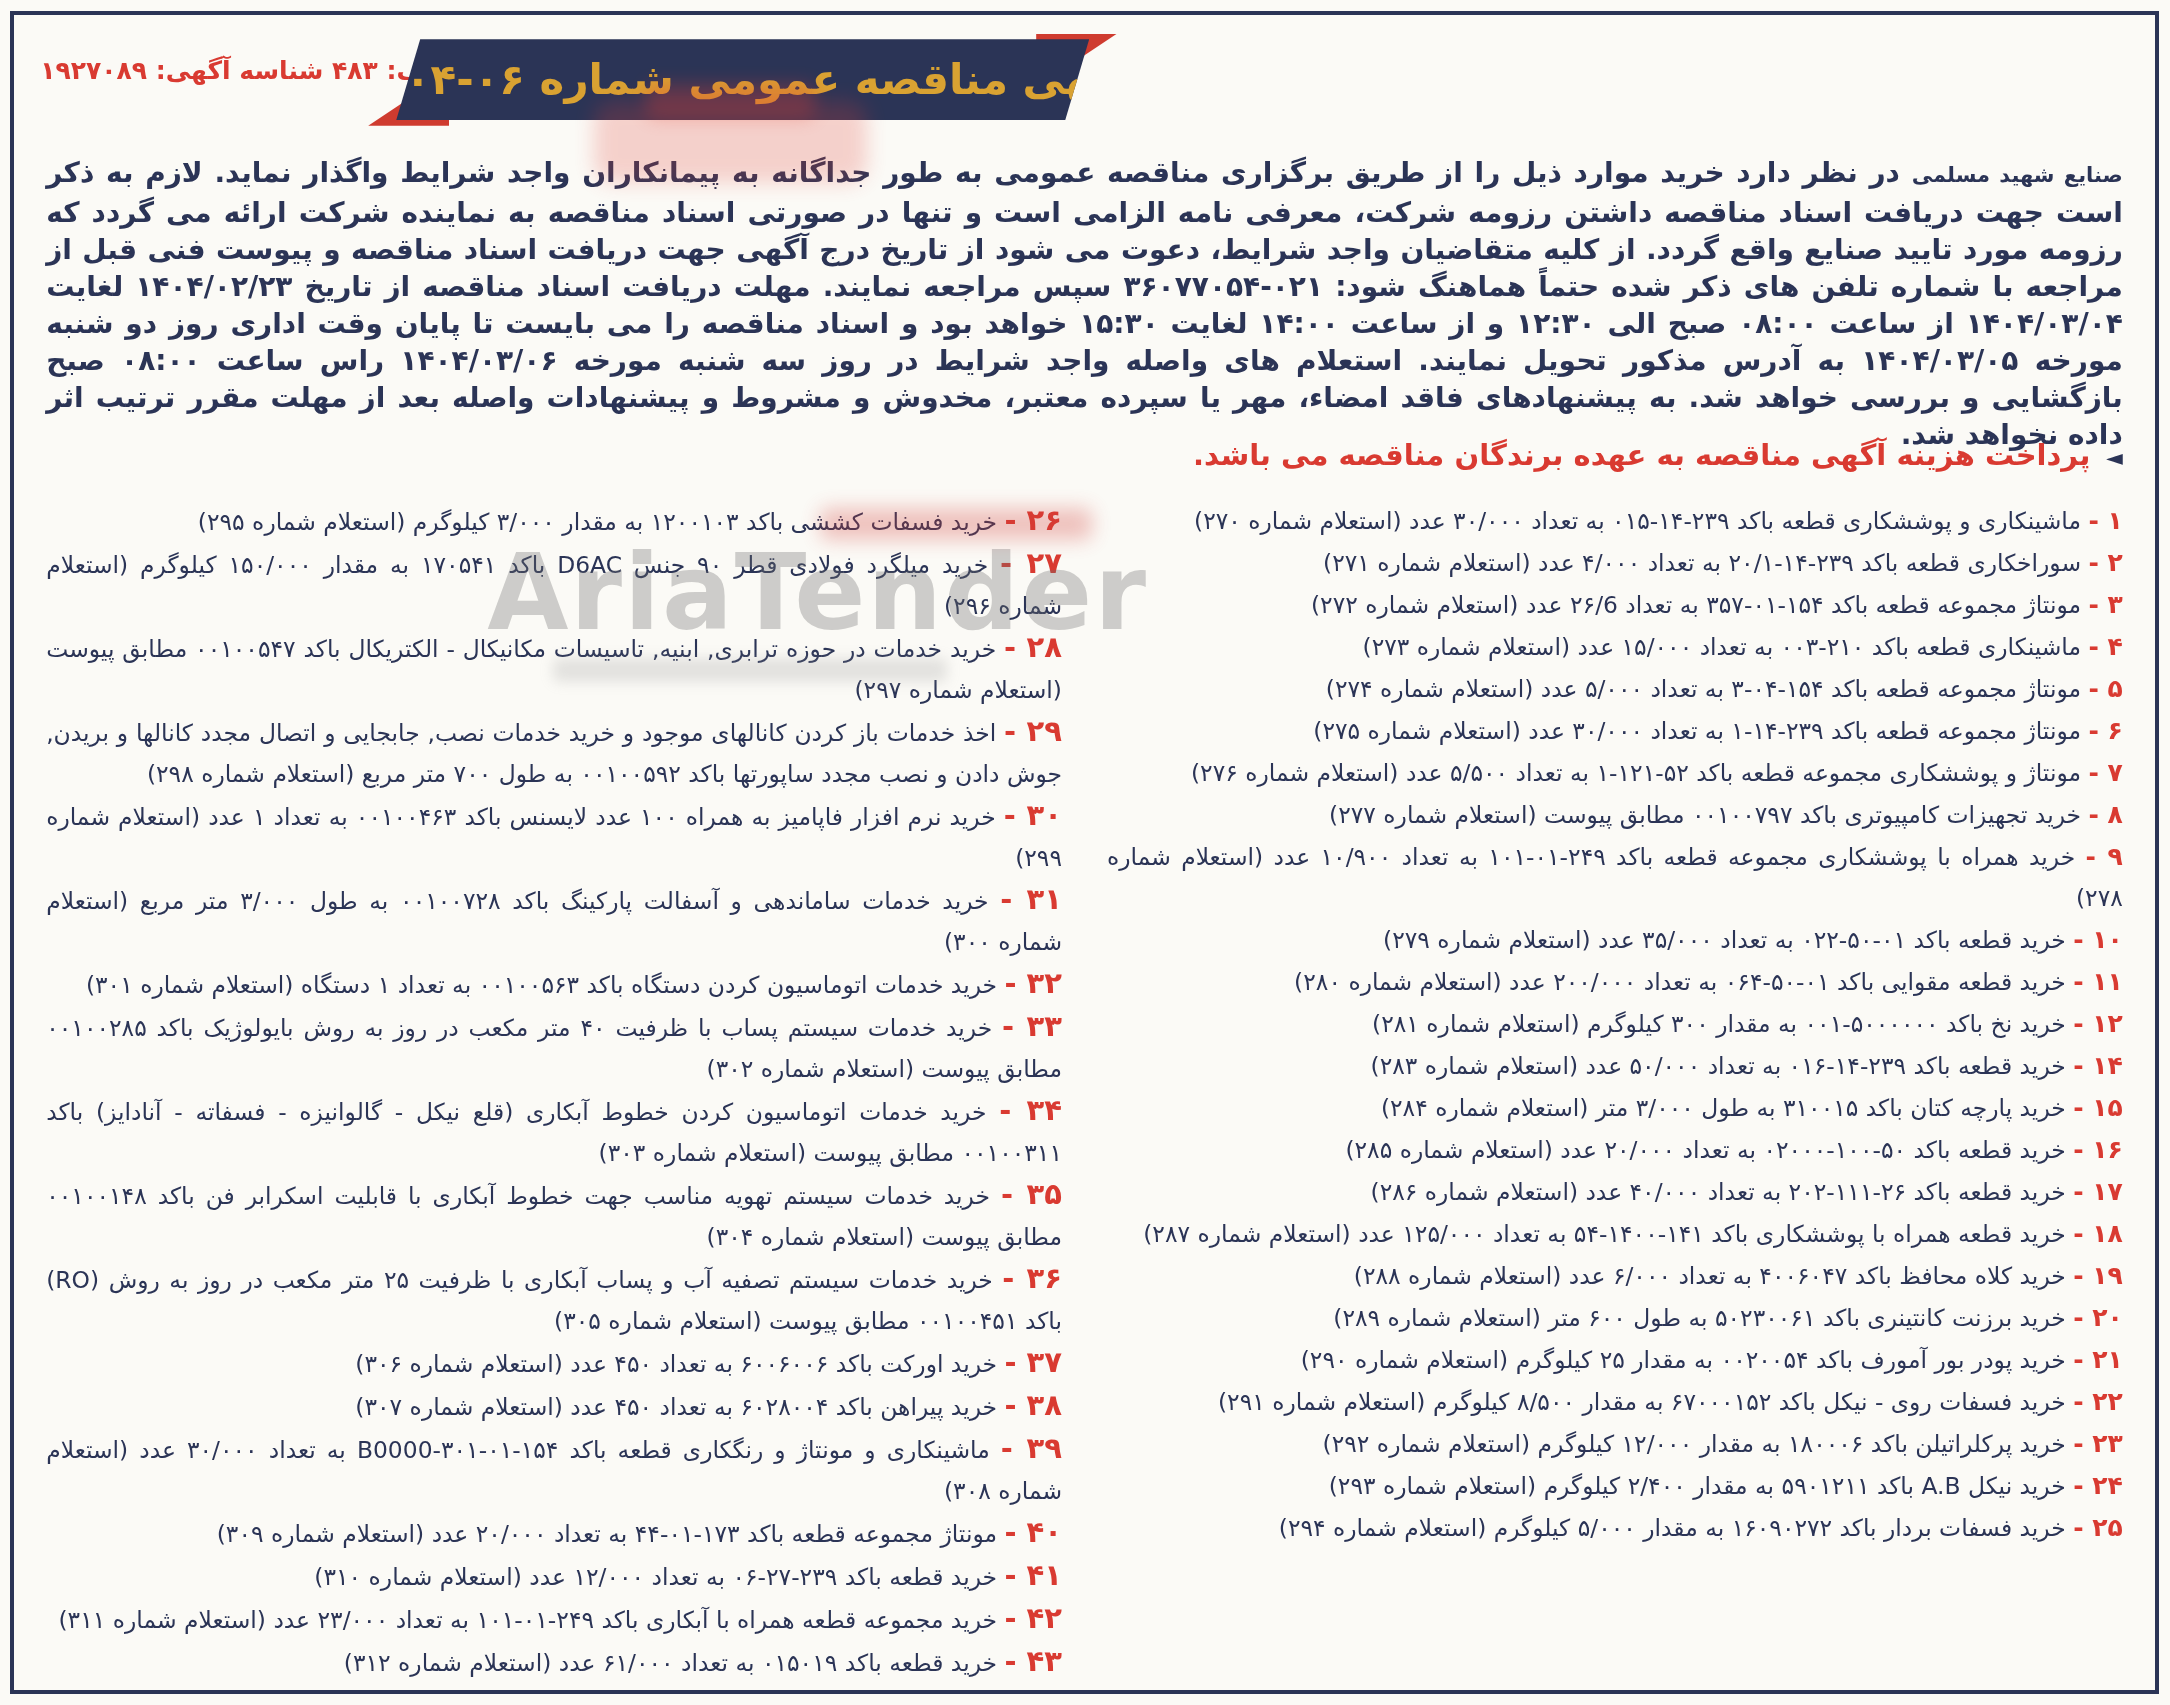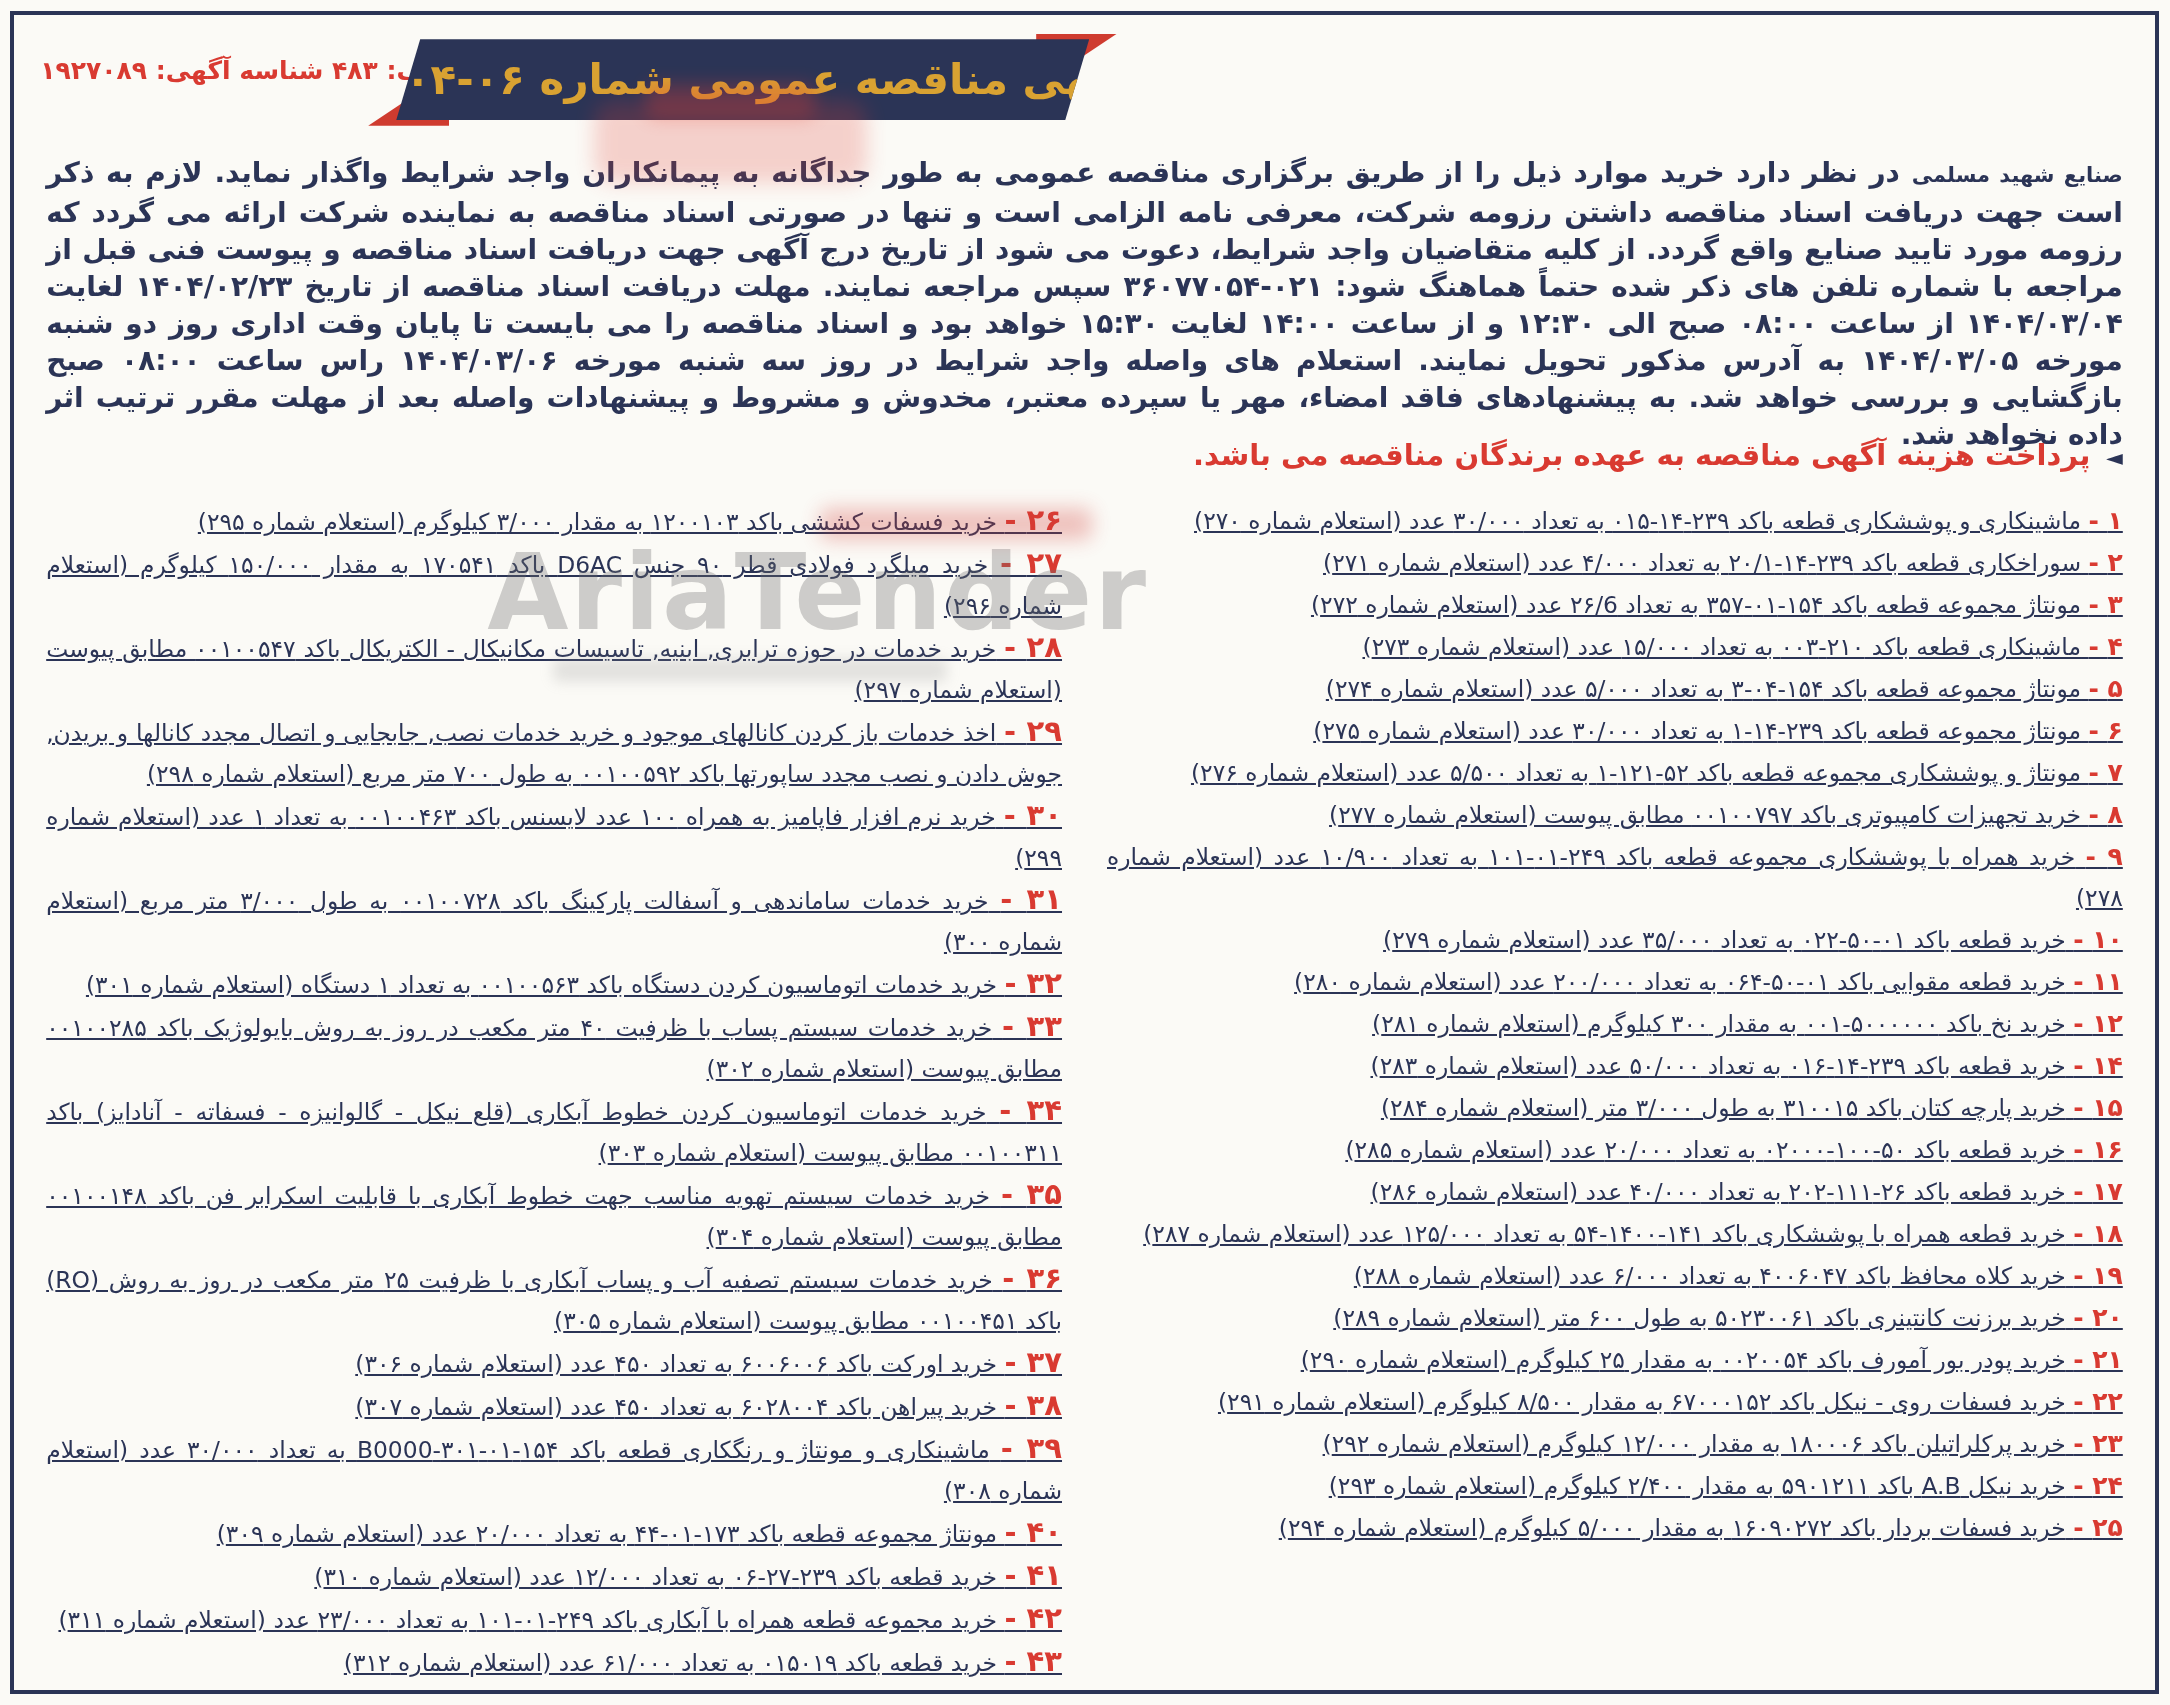--- a/index.html
+++ b/index.html
@@ -115,21 +115,20 @@
     display: flex;
     gap: 45px;
     z-index: 1;
   }
   .col { flex: 1 1 0; min-width: 0; }
   .item {
     color: #2b3456;
     font-size: 23.4px;
     line-height: 41px;
     text-align: justify;
-    text-decoration: underline;
   }
   .item .num { color: #d93a31; font-weight: bold; font-size: 25px; white-space: nowrap; }
   .col-left .item .num { font-size: 29px; }
 
   
   .aria-wm {
     position: absolute;
     top: 517px;
     left: 473px;
     z-index: 4;

